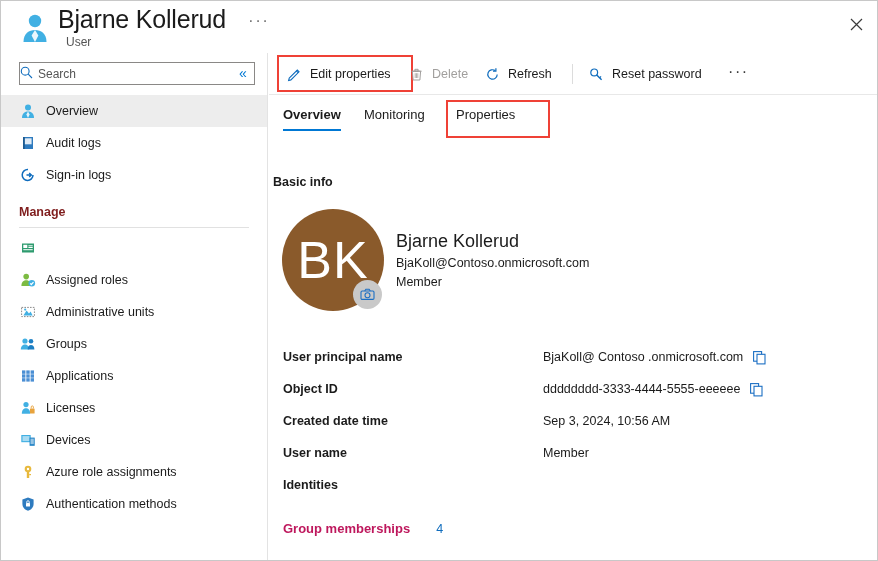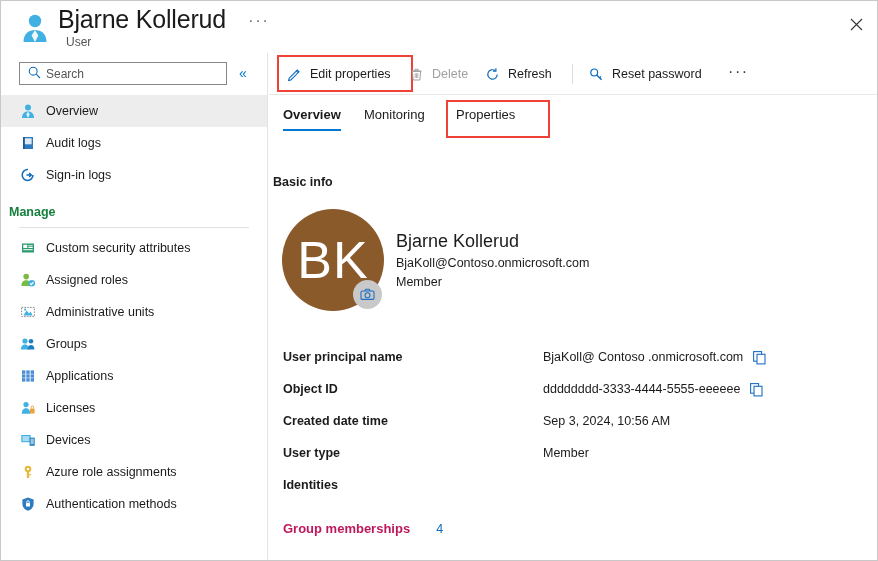--- a/index.html
+++ b/index.html
@@ -82,28 +82,28 @@
     border-right: 1px solid #e3e3e3;
     box-sizing: border-box;
   }
   .search-row {
     position: relative;
     height: 40px;
   }
   .search-box {
     position: absolute;
     left: 18px; top: 9px;
-    width: 208px;
+    width: 236px;
     height: 23px;
     border: 1px solid #8a8886;
     background: #ffffff;
     box-sizing: border-box;
     display: flex;
     align-items: center;
-    padding-left: 8px;
+    padding-left: 0;
   }
   .search-box .ph {
     font-size: 12px;
     color: #555555;
     margin-left: 5px;
   }
   .collapse-btn {
     position: absolute;
     left: 238px; top: 12px;
     font-size: 14px;
@@ -131,24 +131,24 @@
     display: flex;
     align-items: center;
     justify-content: center;
   }
   .nav-label {
     font-size: 12.5px;
     color: #1b1b1b;
     white-space: nowrap;
   }
   .nav-section {
-    padding-left: 8px;
+    padding-left: 18px;
     font-size: 12.5px;
     font-weight: bold;
-    color: #15803d;
+    color: #7f1d1d;
     height: 30px;
     display: flex;
     align-items: center;
     margin-top: 6px;
   }
   .nav-divider {
     height: 1px;
     background: #e1e1e1;
     margin: 0 18px 4px 18px;
   }
@@ -413,21 +413,20 @@
       <div class="nav-item">
         <span class="nav-icon">
           <svg width="16" height="16" viewBox="0 0 16 16">
             <rect x="2" y="3.5" width="12" height="9" fill="#2e9b6f"></rect>
             <rect x="3.3" y="4.8" width="4" height="3.2" fill="#ffffff"></rect>
             <rect x="3.3" y="9.2" width="9.4" height="1" fill="#ffffff"></rect>
             <rect x="8.4" y="5.3" width="4.3" height="1" fill="#ffffff"></rect>
             <rect x="8.4" y="7" width="4.3" height="1" fill="#ffffff"></rect>
           </svg>
         </span>
-        <span class="nav-label">Custom security attributes</span>
       </div>
 
       <div class="nav-item">
         <span class="nav-icon">
           <svg width="16" height="16" viewBox="0 0 16 16">
             <circle cx="6.2" cy="4.6" r="2.8" fill="#7cbb42"></circle>
             <path d="M1.4 14 C1.4 9.8 3.8 8.2 6.2 8.2 C8.6 8.2 11 9.8 11 14 Z" fill="#7cbb42"></path>
             <circle cx="11.8" cy="11.2" r="3.3" fill="#41b0e3"></circle>
             <path d="M10.2 11.3 L11.3 12.5 L13.5 10.1" stroke="#ffffff" stroke-width="1.2" fill="none"></path>
           </svg>
@@ -628,21 +627,21 @@
           </svg>
         </span>
       </div>
 
       <div class="prop-row">
         <div class="prop-label">Created date time</div>
         <div class="prop-value">Sep 3, 2024, 10:56 AM</div>
       </div>
 
       <div class="prop-row">
-        <div class="prop-label">User type</div>
+        <div class="prop-label">User name</div>
         <div class="prop-value">Member</div>
       </div>
 
       <div class="prop-row">
         <div class="prop-label">Identities</div>
         <div class="prop-value"></div>
       </div>
 
     </div>
 

